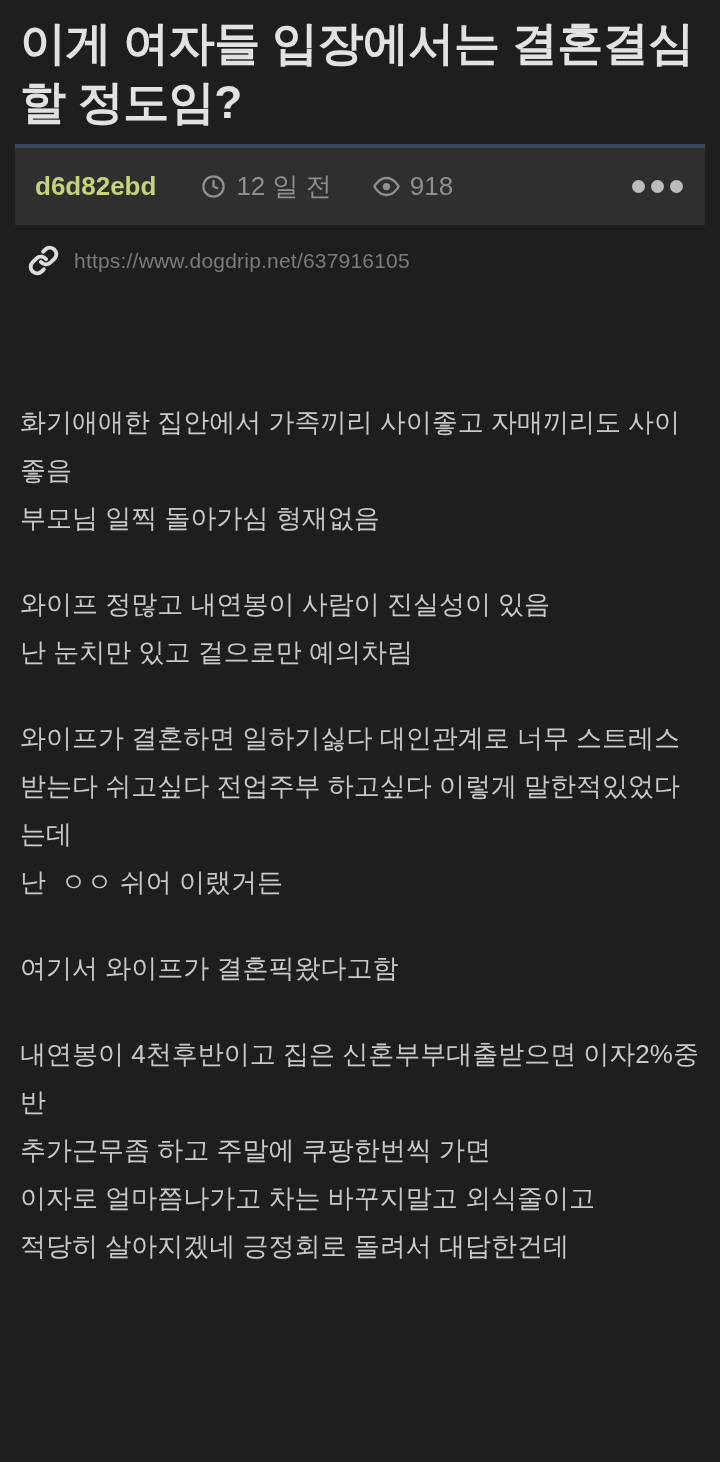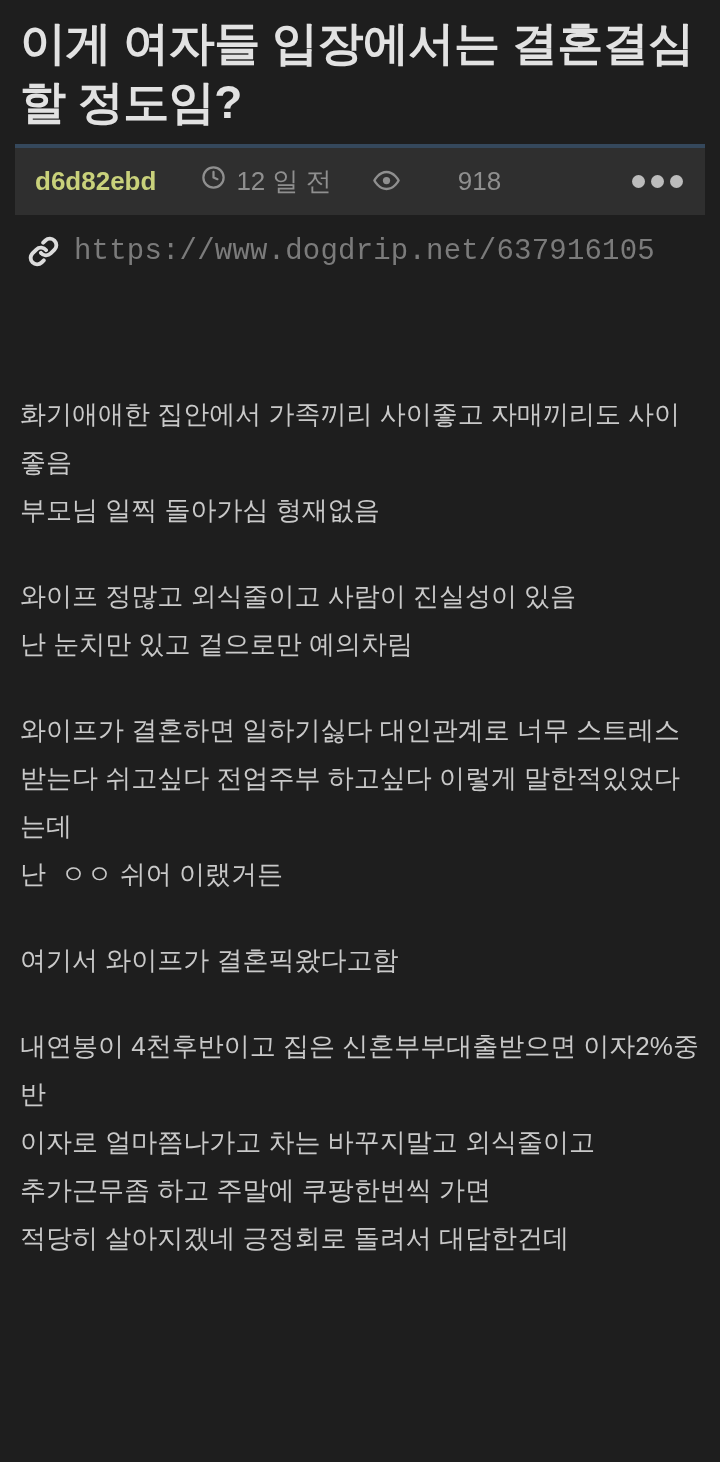--- a/index.html
+++ b/index.html
@@ -30,41 +30,41 @@
     margin: 14px 20px 0 20px;
     font-size: 46px;
     font-weight: 700;
     line-height: 59px;
     color: var(--title-color);
     letter-spacing: -0.5px;
     word-break: break-all;
   }
   .header-bar {
     margin: 12px 15px 0 15px;
-    height: 71px;
+    height: 81px;
     background: var(--header-bg);
     border-top: 4px solid var(--header-border);
     display: flex;
     align-items: center;
     padding: 0 20px;
   }
   .username {
     color: var(--username-accent);
     font-size: 26px;
     font-weight: 600;
     cursor: pointer;
   }
   .meta-group {
     display: flex;
-    align-items: flex-start;
+    align-items: center;
     color: var(--meta-gray);
     font-size: 26px;
   }
   .meta-clock { margin-left: 44px; }
-  .meta-views { margin-left: 40px; gap: 48px; }
+  .meta-views { margin-left: 40px; }
   .meta-group .icon {
     display: inline-flex;
     align-items: center;
     margin-right: 9px;
   }
   .meta-group svg { display: block; }
   .more-btn {
     margin-left: auto;
     display: flex;
     align-items: center;
@@ -82,23 +82,22 @@
     margin: 20px 20px 0 28px;
     display: flex;
     align-items: center;
     gap: 15px;
     cursor: pointer;
   }
   .link-row .icon { display: inline-flex; color: var(--link-icon-color); }
   .link-row svg { display: block; }
   .link-url {
     color: var(--url-gray);
-    font-size: 29px;
+    font-size: 21px;
     letter-spacing: 0.2px;
-    font-family: Liberation Mono, monospace;
   }
   .post-body {
     margin: 122px 14px 0 20px;
     color: var(--body-color);
     font-size: 26px;
   }
   .body-line {
     line-height: 48px;
     min-height: 48px;
     white-space: pre-wrap;
@@ -151,25 +150,25 @@
       <path d="M14 11a5 5 0 0 0-7.54-.54l-3 3a5 5 0 0 0 7.07 7.07l1.71-1.71"></path>
     </svg>
   </span>
   <span class="link-url">https://www.dogdrip.net/637916105</span>
 </div>
 
 <div class="post-body">
     <div class="body-line">화기애애한 집안에서 가족끼리 사이좋고 자매끼리도 사이좋음</div>
     <div class="body-line">부모님 일찍 돌아가심 형재없음</div>
     <div class="body-line blank"></div>
-    <div class="body-line">와이프 정많고 외식줄이고 사람이 진실성이 있음</div>
+    <div class="body-line">와이프 정많고 내연봉이 사람이 진실성이 있음</div>
     <div class="body-line">난 눈치만 있고 겉으로만 예의차림</div>
     <div class="body-line blank"></div>
     <div class="body-line">와이프가 결혼하면 일하기싫다 대인관계로 너무 스트레스받는다 쉬고싶다 전업주부 하고싶다 이렇게 말한적있었다는데</div>
     <div class="body-line">난  ㅇㅇ 쉬어 이랬거든</div>
     <div class="body-line blank"></div>
     <div class="body-line">여기서 와이프가 결혼픽왔다고함</div>
     <div class="body-line blank"></div>
     <div class="body-line">내연봉이 4천후반이고 집은 신혼부부대출받으면 이자2%중반</div>
+    <div class="body-line">추가근무좀 하고 주말에 쿠팡한번씩 가면</div>
     <div class="body-line">이자로 얼마쯤나가고 차는 바꾸지말고 외식줄이고</div>
-    <div class="body-line">추가근무좀 하고 주말에 쿠팡한번씩 가면</div>
     <div class="body-line">적당히 살아지겠네 긍정회로 돌려서 대답한건데</div>
   </div>
 
 </body></html>

